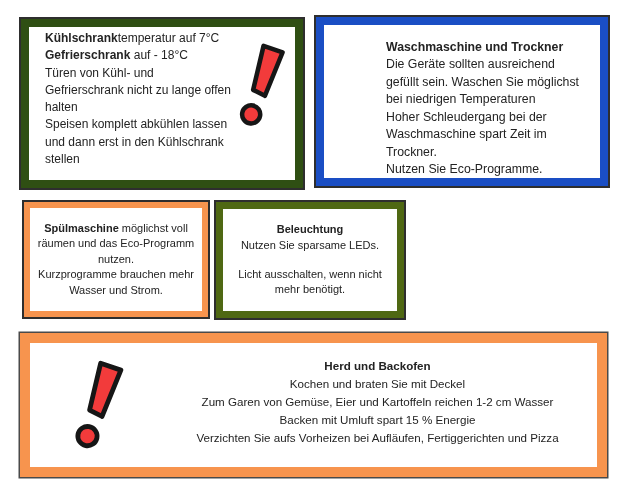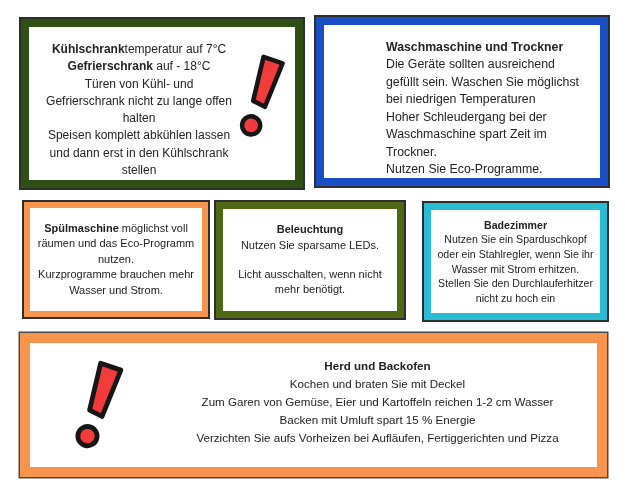--- a/index.html
+++ b/index.html
@@ -21,21 +21,21 @@
   }
   
   #box-fridge    { left: 21px;  top: 19px;  width: 282px; height: 169px; border-width: 8px; }
   #box-washer    { left: 316px; top: 17px;  width: 292px; height: 169px; border-width: 8px; padding-left: 48px; }
   #box-dishwasher{ left: 24px;  top: 202px; width: 184px; height: 115px; border-width: 6px; }
   #box-lighting  { left: 216px; top: 202px; width: 188px; height: 116px; border-width: 7px; }
   #box-bathroom  { left: 424px; top: 203px; width: 183px; height: 117px; border-width: 7px; }
   #box-stove     { left: 20px;  top: 333px; width: 587px; height: 144px; border-width: 10px; box-shadow: 0 0 0 1.5px #4a4a4a; }
 
   
-  .fridge-inner { display: flex; height: 100%; padding: 14px 4px 6px 16px; box-sizing: border-box; text-align: center; }
+  .fridge-inner { display: flex; height: 100%; padding: 3px 4px 6px 16px; box-sizing: border-box; }
   .fridge-text  { width: 190px; font-size: 12px; line-height: 1.44; }
   .fridge-icon  { flex: 1; display: flex; justify-content: center; padding-top: 10px; }
 
   
   .washer-inner { padding: 14px 14px 8px 14px; font-size: 12.3px; line-height: 1.42; }
   .washer-inner .box-title { font-weight: bold; }
 
   
   .dishwasher-inner { height: 100%; box-sizing: border-box; display: flex; flex-direction: column;
     justify-content: center; text-align: center; padding: 6px 5px; font-size: 11px; line-height: 1.4; }
@@ -101,27 +101,20 @@
   </section>
 
   <section class="box" id="box-lighting" style="border-color: rgb(79, 104, 19);">
     <div class="lighting-inner">
       <div class="box-title">Beleuchtung</div>
       <div>Nutzen Sie sparsame LEDs.</div>
       <div class="gap-above">Licht ausschalten, wenn nicht mehr benötigt.</div>
     </div>
   </section>
 
-  <section class="box" id="box-bathroom" style="border-color: rgb(41, 188, 212);">
-    <div class="bathroom-inner">
-      <div class="box-title">Badezimmer</div>
-      <div>Nutzen Sie ein Sparduschkopf oder ein Stahlregler, wenn Sie ihr Wasser mit Strom erhitzen.</div>
-      <div>Stellen Sie den Durchlauferhitzer nicht zu hoch ein</div>
-    </div>
-  </section>
 
   <section class="box" id="box-stove" style="border-color: rgb(247, 148, 78);">
     <div class="stove-inner">
       <div class="stove-icon excl-wrap" style="color: rgb(242, 59, 59);">
         <svg viewBox="0 0 64 104" width="62" height="100" aria-hidden="true">
           <g transform="rotate(11 32 52)">
             <polygon points="25,7 47,10 37,61 23,57" fill="currentColor" stroke="#161616" stroke-width="5" stroke-linejoin="round"></polygon>
             <circle cx="26" cy="84" r="10" fill="currentColor" stroke="#161616" stroke-width="5"></circle>
           </g>
         </svg>

